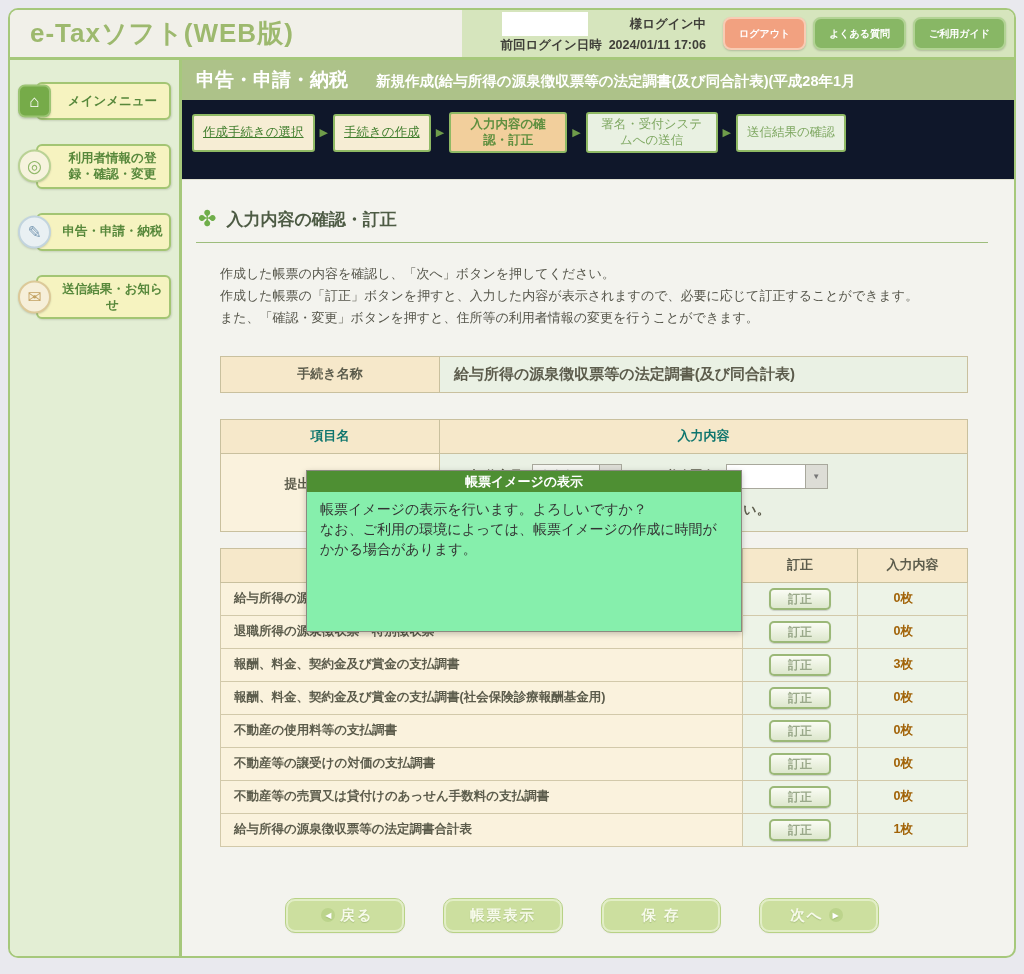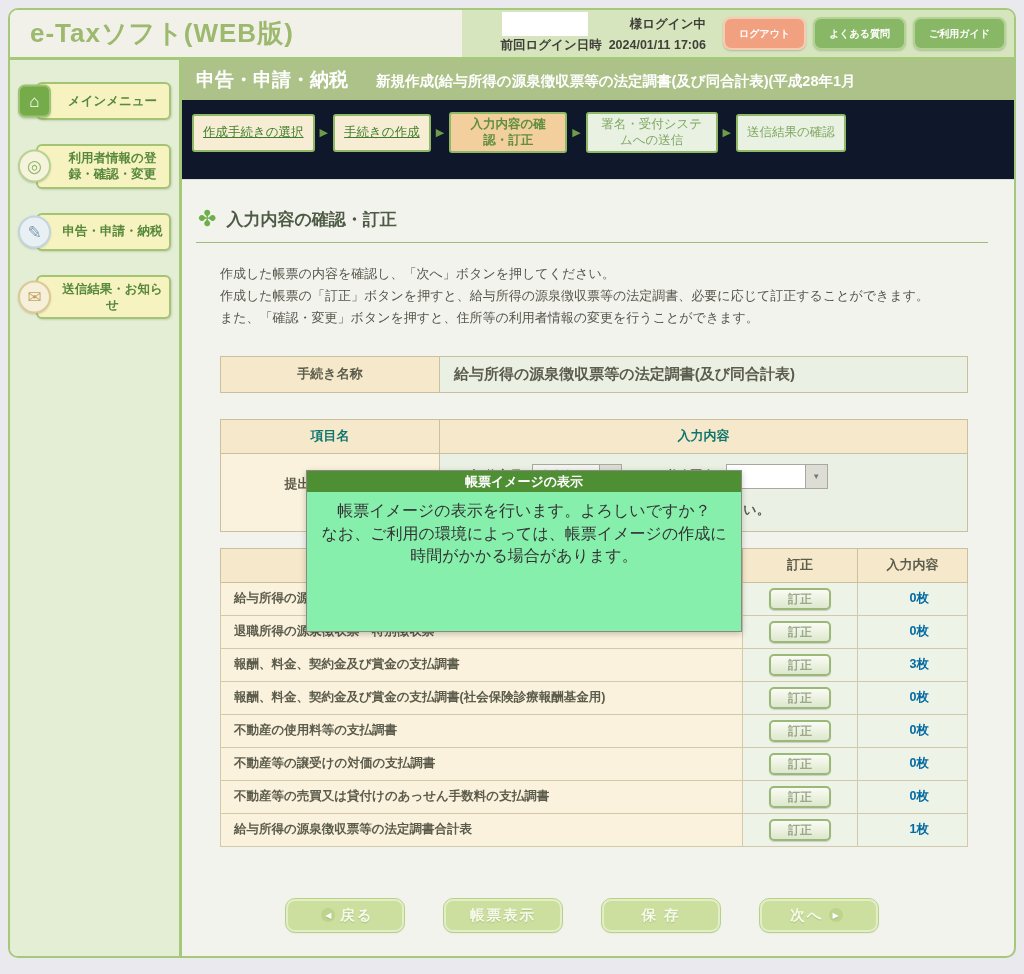--- a/index.html
+++ b/index.html
@@ -95,21 +95,21 @@
   .note { margin-top:12px; font-weight:bold; }
   .note a { color:#3f7d2c; }
   .t3 { margin-top:16px; }
   .t3 th { height:34px; background:#f6e8ca; border:1px solid #c9c09e; font-size:13px; color:#5c5c4c; }
   .t3 .c-name  { width:522px; }
   .t3 .c-fix   { width:115px; }
   .t3 .c-count { width:110px; }
   .t3 td { height:33px; border:1px solid #d2c9aa; font-size:12.5px; }
   .t3 td.nm { background:#faf2dd; color:#5c5c4c; font-weight:bold; padding-left:13px; }
   .t3 td.fx { background:#edf3e7; text-align:center; }
-  .t3 td.ct { background:#edf3e7; color:#0369a1; font-weight:bold; text-align:right; padding-right:38px; }
+  .t3 td.ct { background:#edf3e7; color:#a16207; font-weight:bold; text-align:right; padding-right:54px; }
   .fix-btn {
     display:inline-block; width:62px; height:22px; line-height:19px; border-radius:5px;
     background:linear-gradient(#fafcf4,#dde7cd); border:2px solid #9bb878;
     color:#9aa98a; font-size:12px; font-weight:bold; cursor:pointer; box-shadow:0 1px 1px rgba(0,0,0,.15);
   }
   
   .bot-btns { display:flex; margin:52px 0 0 90px; }
   .bbtn {
     min-width:118px; height:33px; margin-right:40px; border-radius:9px;
     background:#ccdf9f; border:2px solid #e2eec6; outline:1px solid #b8d285;
@@ -122,21 +122,21 @@
   .pagetop { text-align:right; margin:34px 6px 10px 0; font-size:13px; }
   .pagetop a { color:#6b7d68; display:inline-flex; align-items:center; cursor:pointer; }
   .pagetop svg { margin-right:4px; }
   
   .dialog {
     position:absolute; left:278px; top:470px; width:436px; height:162px; z-index:20;
     background:#86efac; border:1px solid #8a8a80; box-shadow:0 2px 6px rgba(0,0,0,.22);margin-left:28px;
   }
   .dlg-title { height:21px; background:#4e8f33; color:#fff; font-size:13px; font-weight:bold;
     display:flex; align-items:center; justify-content:center; }
-  .dlg-body { padding:8px 13px 0 13px; font-size:16px; color:#333; line-height:1.42;text-align:center; }
+  .dlg-body { padding:8px 13px 0 13px; font-size:14px; color:#333; line-height:1.42; }
   .dlg-btns { display:flex; align-items:center; margin:4px 0 0 53px; }
   .red-box { border:3px solid #cc1111; padding:6px 11px; display:inline-block; }
   .dlg-btn {
     width:112px; height:30px; border-radius:13px; background:#8cc152; border:2px solid #7ab03f;
     box-shadow:inset 0 0 0 2px rgba(255,255,255,.6), 0 1px 2px rgba(0,0,0,.2);
     color:#fff; font-size:15px; font-weight:bold; letter-spacing:2px;
     display:flex; align-items:center; justify-content:center; cursor:pointer;
   }
   .dlg-btn.no { margin-left:38px; }
 </style>
@@ -208,21 +208,21 @@
       </div>
 
       <div class="content">
         <div class="sec-head">
           <span class="clover">✤</span>
           <span class="sec-title">入力内容の確認・訂正</span>
         </div>
 
         <div class="inst">
           <div>作成した帳票の内容を確認し、「次へ」ボタンを押してください。</div>
-          <div>作成した帳票の「訂正」ボタンを押すと、給与所得の源泉徴収票等の法定調書、必要に応じて訂正することができます。</div>
+          <div>作成した帳票の「訂正」ボタンを押すと、入力した内容が表示されますので、必要に応じて訂正することができます。</div>
           <div>また、「確認・変更」ボタンを押すと、住所等の利用者情報の変更を行うことができます。</div>
         </div>
 
         <table class="t1">
           <tbody>
               <tr>
             <th>手続き名称</th>
             <td>給与所得の源泉徴収票等の法定調書(及び同合計表)</td>
           </tr>
         </tbody>

